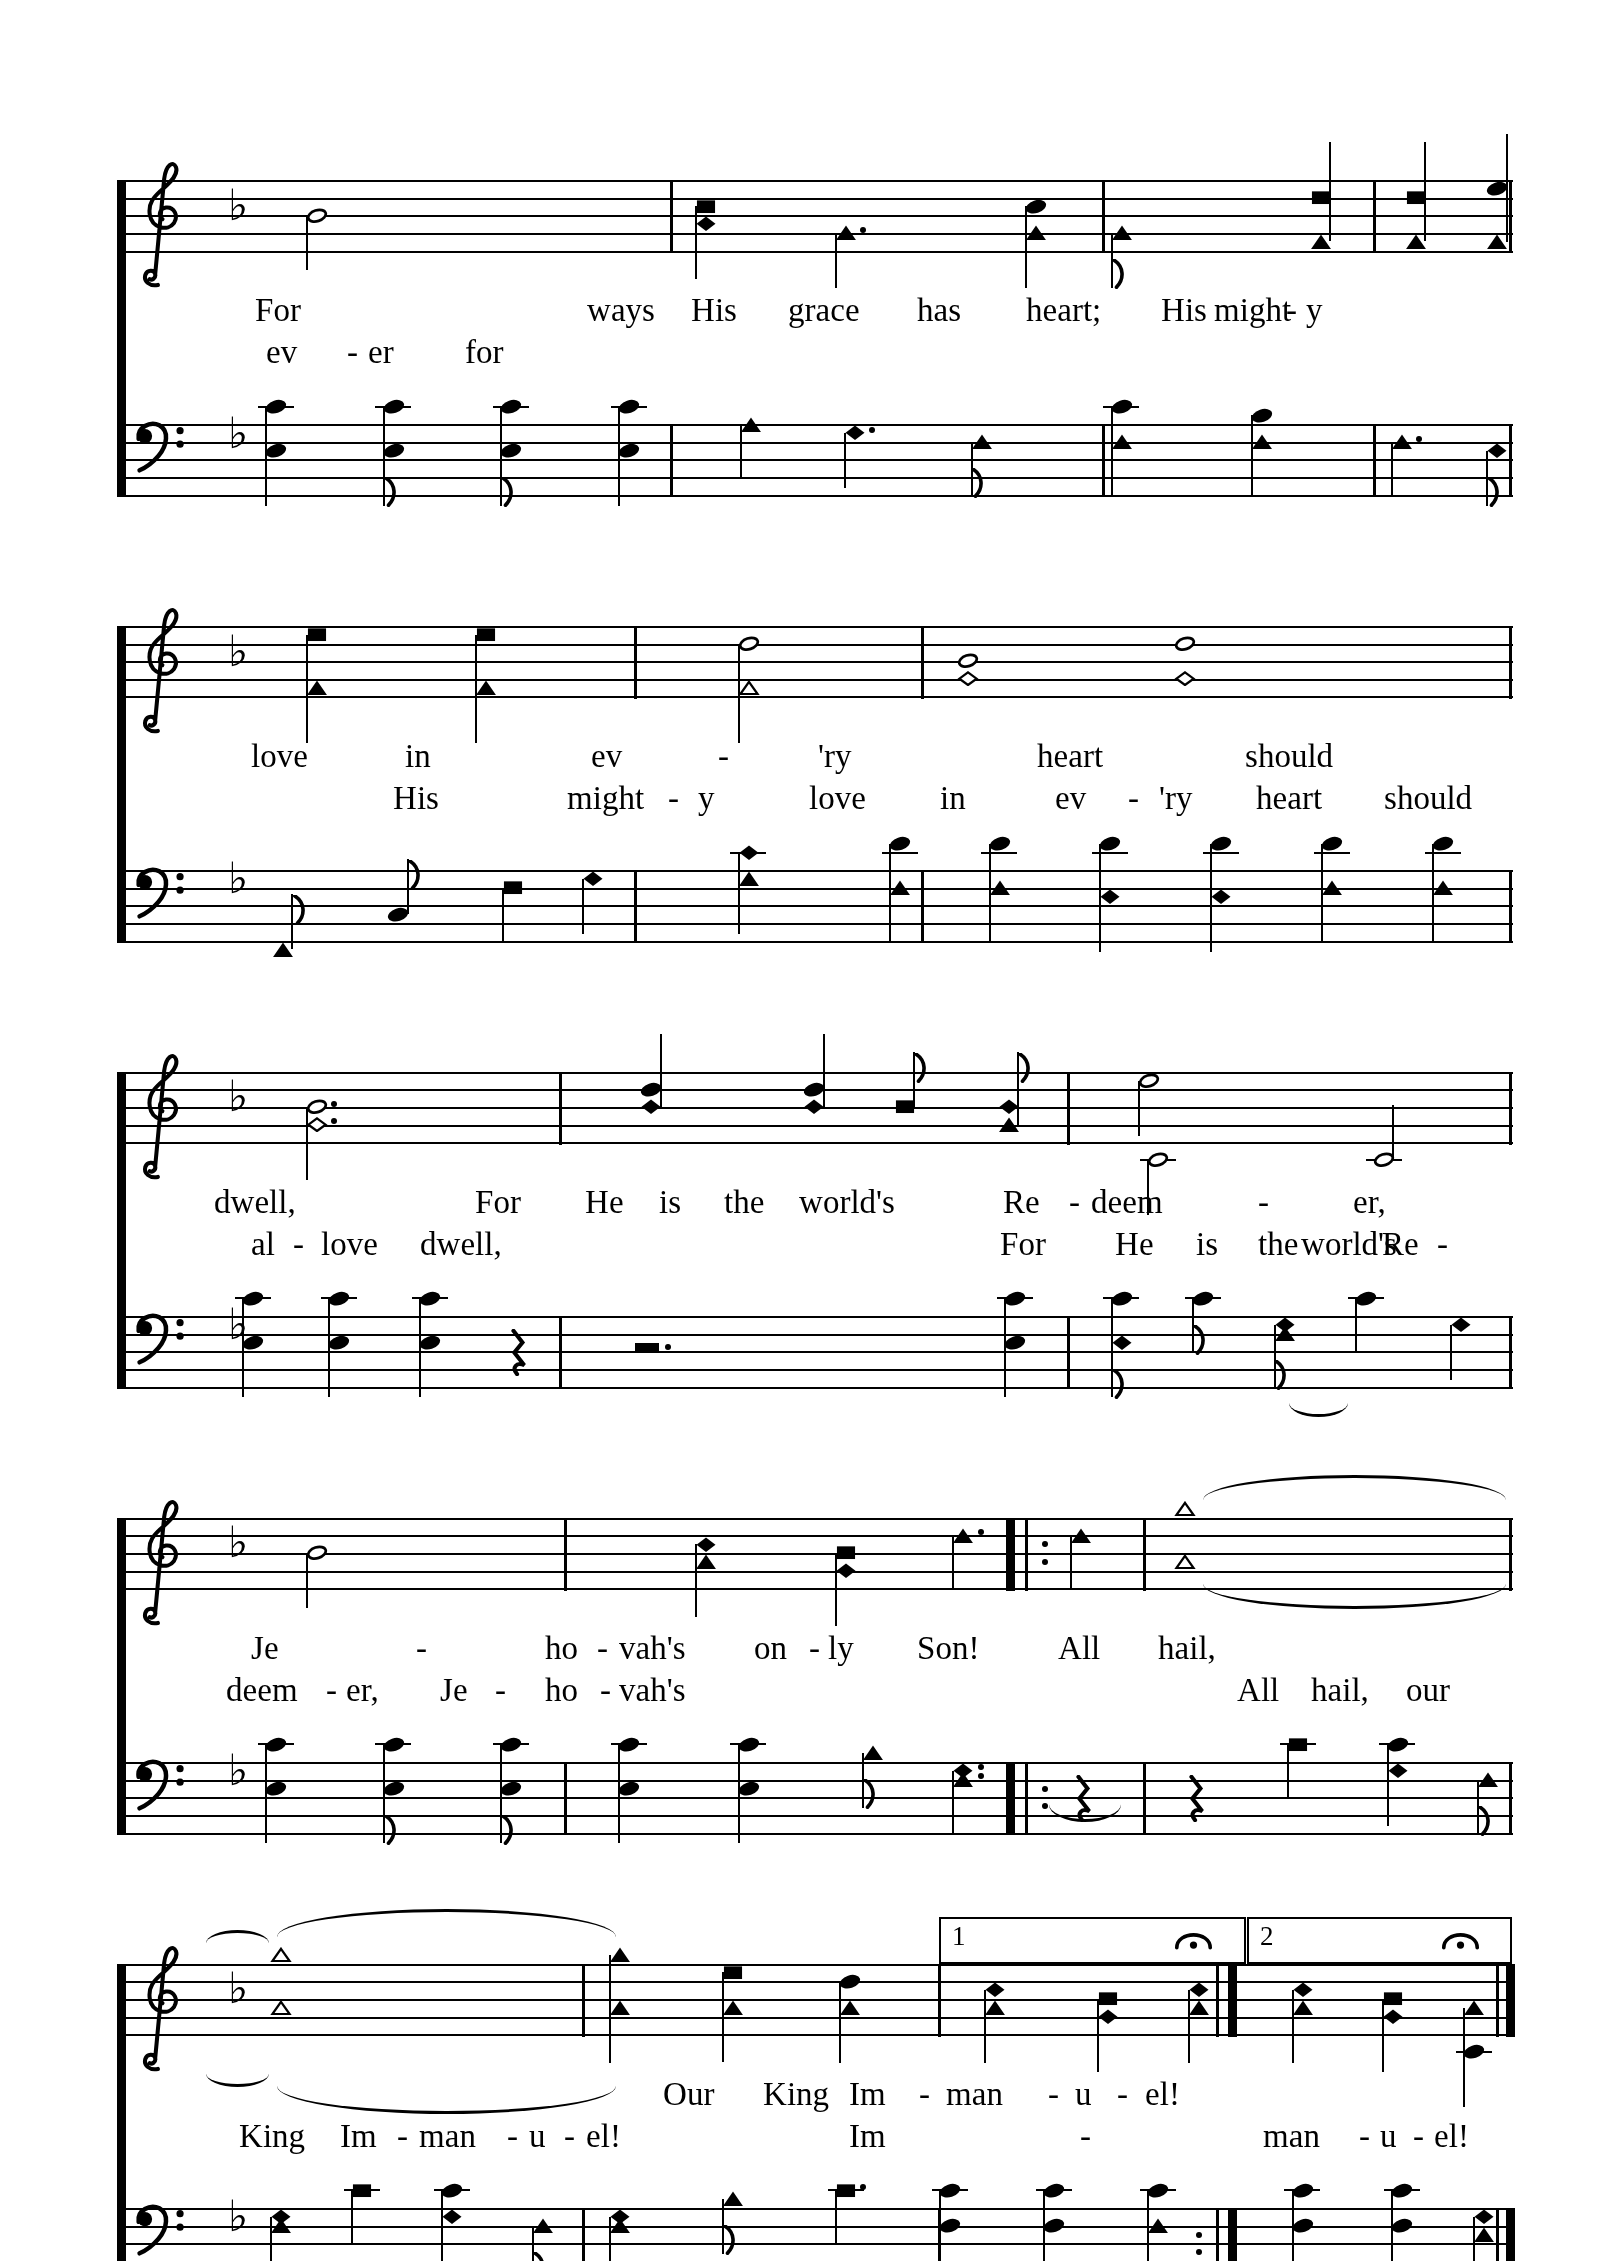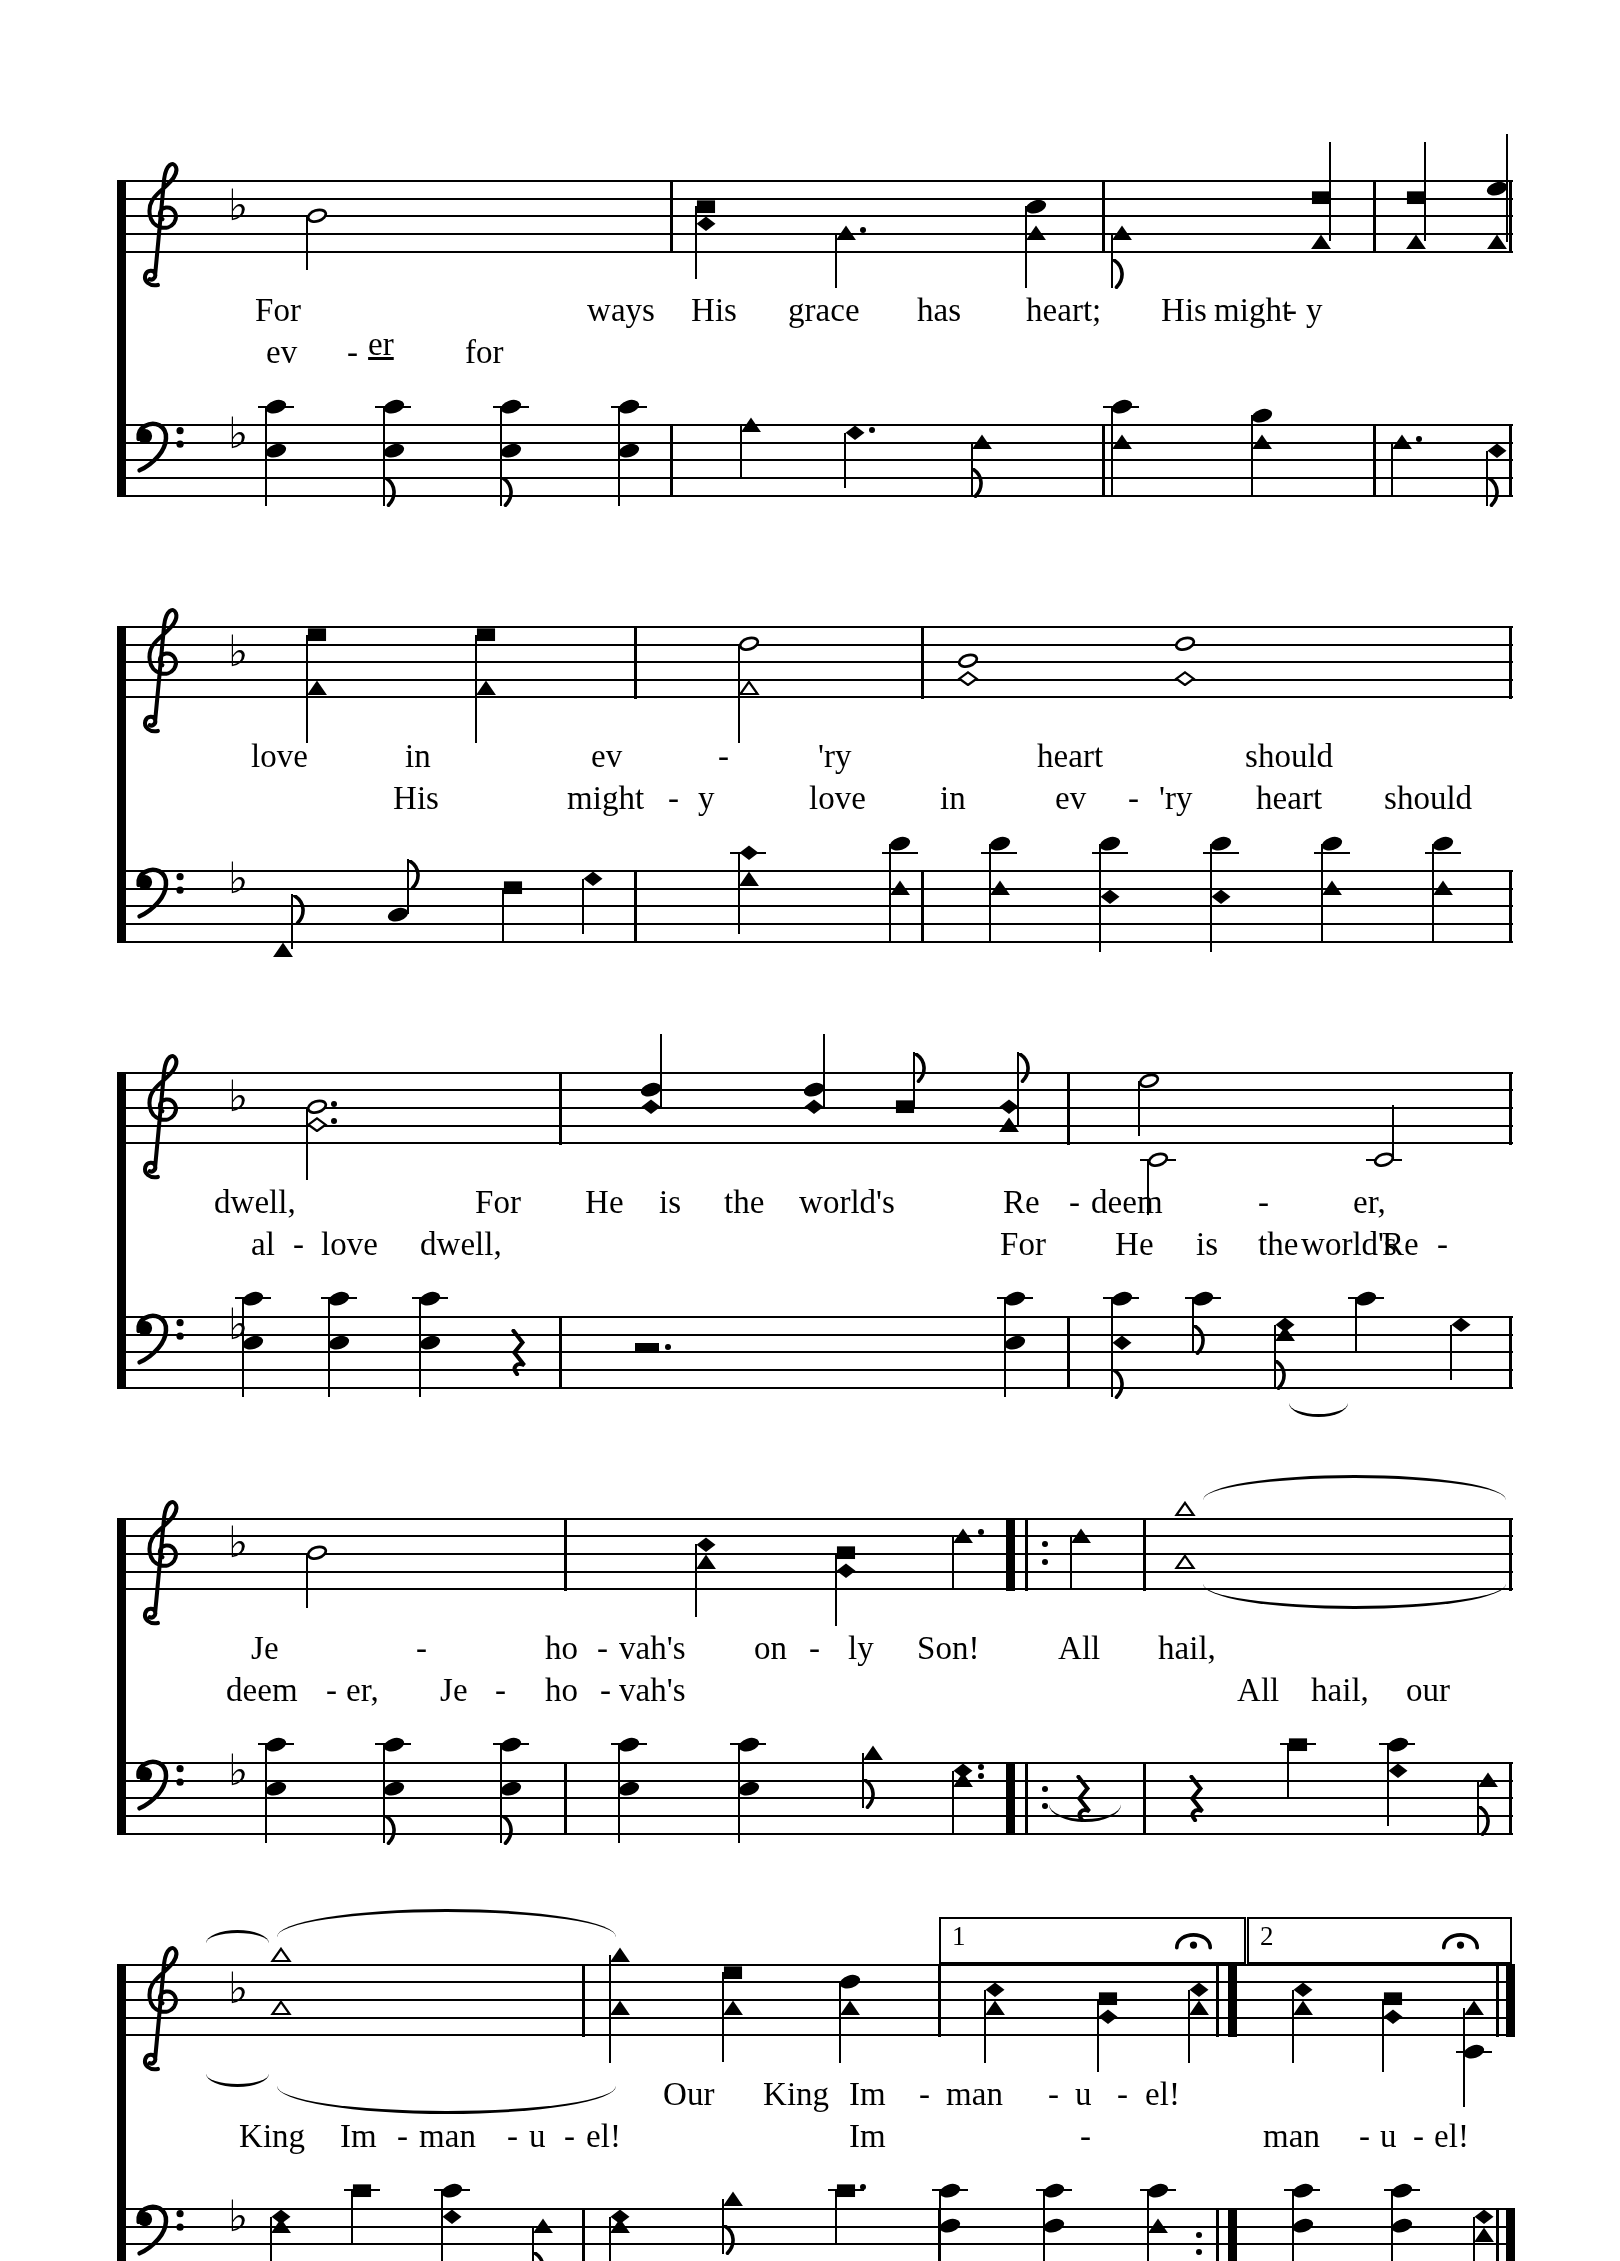--- a/index.html
+++ b/index.html
@@ -60,21 +60,21 @@
     <div class="syll" style="left: 692px; top: 294px;">His</div>
     <div class="syll" style="left: 789px; top: 294px;">grace</div>
     <div class="syll" style="left: 918px; top: 294px;">has</div>
     <div class="syll" style="left: 1027px; top: 294px;">heart;</div>
     <div class="syll" style="left: 1162px; top: 294px;">His</div>
     <div class="syll" style="left: 1215px; top: 294px;">might</div>
     <div class="syll" style="left: 1287px; top: 294px;">-</div>
     <div class="syll" style="left: 1307px; top: 294px;">y</div>
     <div class="syll" style="left: 267px; top: 336px;">ev</div>
     <div class="syll" style="left: 348px; top: 336px;">-</div>
-    <div class="syll" style="left: 369px; top: 328px; text-decoration: underline;">er</div>
+    <div class="syll" style="left: 369px; top: 336px;">er</div>
     <div class="syll" style="left: 466px; top: 336px;">for</div>
     <div class="" style="left: 306px; top: 208px; position: absolute;"><svg xmlns="http://www.w3.org/2000/svg" width="22" height="15.4" viewBox="0 0 48 34">
         <ellipse cx="24" cy="17" rx="20" ry="12" fill="#fff" stroke="#000" stroke-width="6" transform="rotate(-18 24 17)"></ellipse>
       </svg></div>
     <div class="stem" style="left: 306px; top: 215px; height: 55px;"></div>
     <div class="" style="left: 695px; top: 199px; position: absolute;"><svg xmlns="http://www.w3.org/2000/svg" width="22" height="15.4" viewBox="0 0 48 34">
         <rect x="4" y="3" width="40" height="28" fill="#000"></rect>
       </svg></div>
     <div class="" style="left: 695px; top: 216px; position: absolute;"><svg xmlns="http://www.w3.org/2000/svg" width="22" height="15.4" viewBox="0 0 48 34">
         <polygon points="24,1 45,17 24,33 3,17" fill="#000"></polygon>
@@ -573,21 +573,21 @@
     <div class="bar" style="left: 1143px; top: 1762px; height: 73px;"></div>
     <div class="bar" style="left: 1509px; top: 1518px; height: 73px;"></div>
     <div class="bar" style="left: 1509px; top: 1762px; height: 73px;"></div>
     <div class="syll" style="left: 252px; top: 1632px;">Je</div>
     <div class="syll" style="left: 417px; top: 1632px;">-</div>
     <div class="syll" style="left: 546px; top: 1632px;">ho</div>
     <div class="syll" style="left: 598px; top: 1632px;">-</div>
     <div class="syll" style="left: 620px; top: 1632px;">vah's</div>
     <div class="syll" style="left: 755px; top: 1632px;">on</div>
     <div class="syll" style="left: 810px; top: 1632px;">-</div>
-    <div class="syll" style="left: 829px; top: 1632px; margin-left: 20px;">ly</div>
+    <div class="syll" style="left: 829px; top: 1632px;">ly</div>
     <div class="syll" style="left: 918px; top: 1632px;">Son!</div>
     <div class="syll" style="left: 1059px; top: 1632px;">All</div>
     <div class="syll" style="left: 1159px; top: 1632px;">hail,</div>
     <div class="syll" style="left: 227px; top: 1674px;">deem</div>
     <div class="syll" style="left: 327px; top: 1674px;">-</div>
     <div class="syll" style="left: 347px; top: 1674px;">er,</div>
     <div class="syll" style="left: 441px; top: 1674px;">Je</div>
     <div class="syll" style="left: 496px; top: 1674px;">-</div>
     <div class="syll" style="left: 546px; top: 1674px;">ho</div>
     <div class="syll" style="left: 601px; top: 1674px;">-</div>

